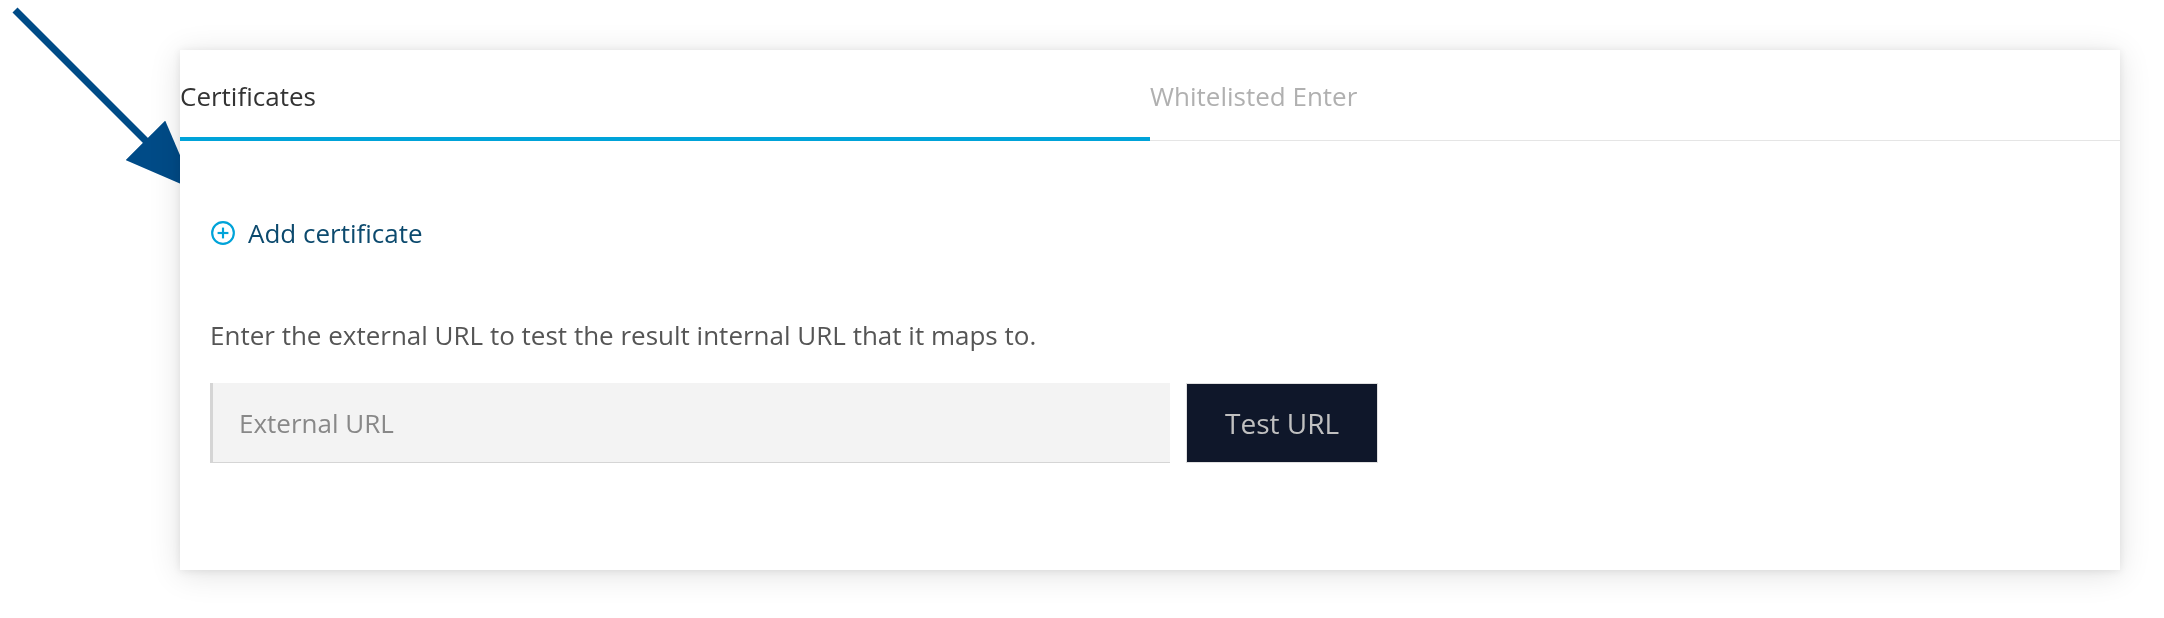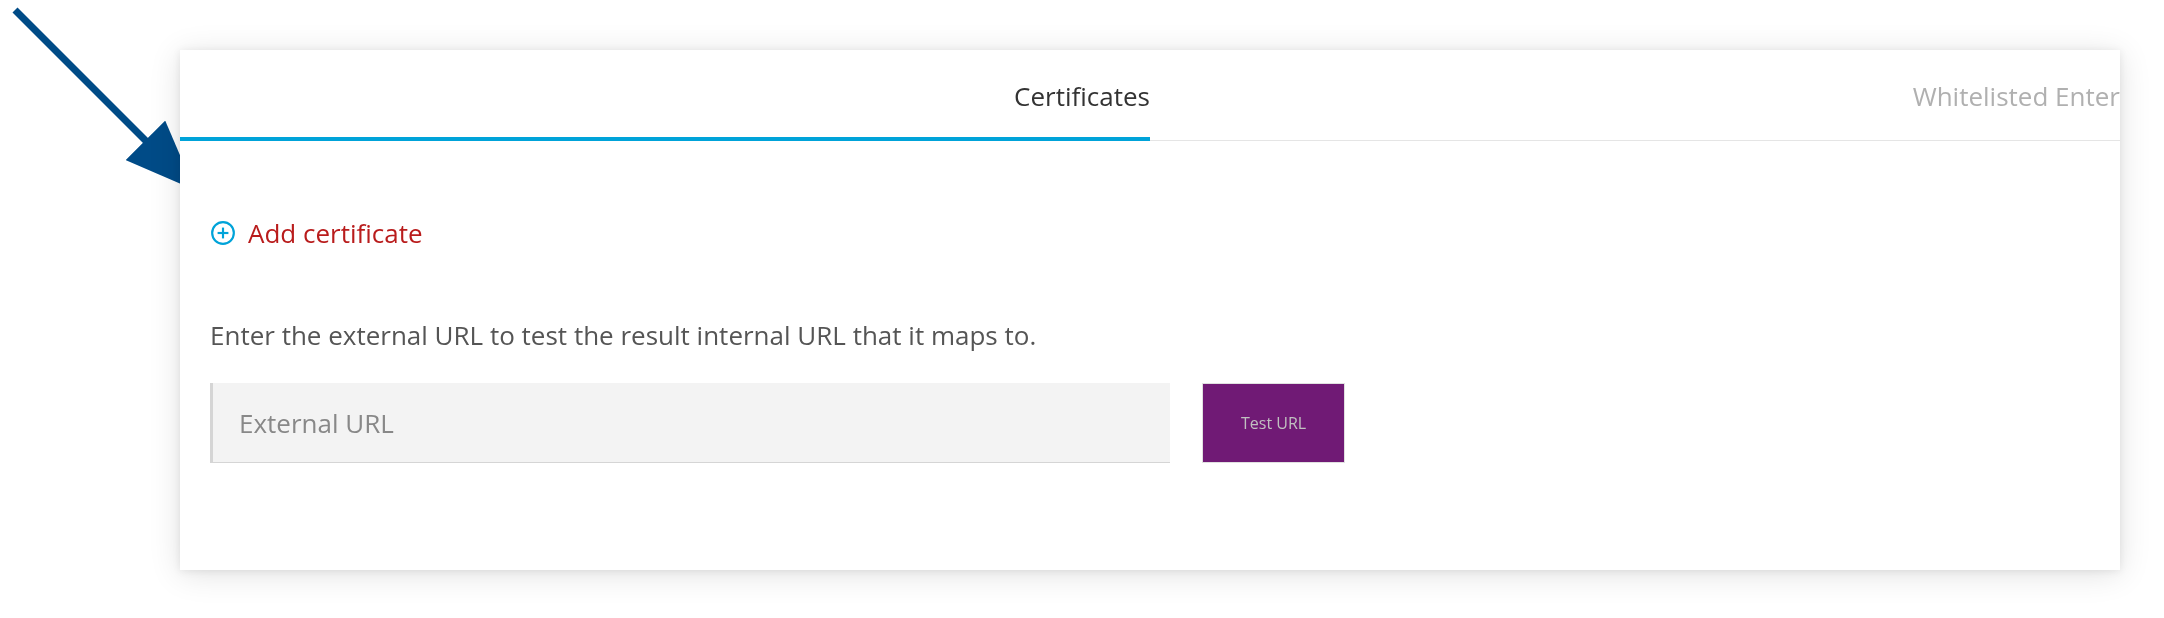--- a/index.html
+++ b/index.html
@@ -31,21 +31,21 @@
       background: #ffffff;
       box-shadow: 0 4px 30px rgba(0,0,0,0.12), 0 1px 8px rgba(0,0,0,0.08);
     }
     .tabs {
       display: flex;
       width: 100%;
       border-bottom: 1px solid #e5e5e5;
     }
     .tab {
       flex: 1;
-      text-align: right;
+      text-align: left;
       padding: 28px 0 26px 0;
       font-size: 26px;
       cursor: pointer;
       position: relative;
       color: #b0b0b0;
     }
     .tab.active {
       color: #333333;
     }
     .tab.active::after {
@@ -57,63 +57,63 @@
       height: 4px;
       background: #00a3d9;
     }
     .content {
       padding: 74px 30px 30px 30px;
     }
     .add-link {
       display: inline-flex;
       align-items: center;
       gap: 12px;
-      color: #b91c1c;
+      color: #0c4a6e;
       font-size: 26px;
       cursor: pointer;
       text-align: right;
     }
     .plus-icon {
       width: 26px;
       height: 26px;
       flex: 0 0 auto;
     }
     .description {
       margin-top: 66px;
       font-size: 26px;
       color: #555555;
     }
     .url-row {
       display: flex;
       align-items: flex-start;
-      gap: 32px;
+      gap: 16px;
       margin-top: 30px;
     }
     .url-input {
       width: 960px;
       height: 80px;
       background: #f3f3f3;
       border: none;
       border-left: 3px solid #d5d5d5;
       border-bottom: 1px solid #d5d5d5;
       padding: 0 26px;
       font-size: 26px;
       color: #333;
       font-family: inherit;
     }
     .url-input::placeholder {
       color: #888888;
     }
     .test-btn {
       height: 80px;
       padding: 0 38px;
-      background: #701a75;
+      background: #0f172a;
       border: 1px solid #e0e0e0;
       color: #c0c0c0;
-      font-size: 16px;
+      font-size: 28px;
       cursor: pointer;
       font-family: inherit;
     }
   </style>
 </head>
 <body>
 
 <svg class="arrow" viewBox="0 0 200 200">
   <defs>
     <marker id="arrowhead" markerWidth="10" markerHeight="8" refX="8" refY="4" orient="auto">

